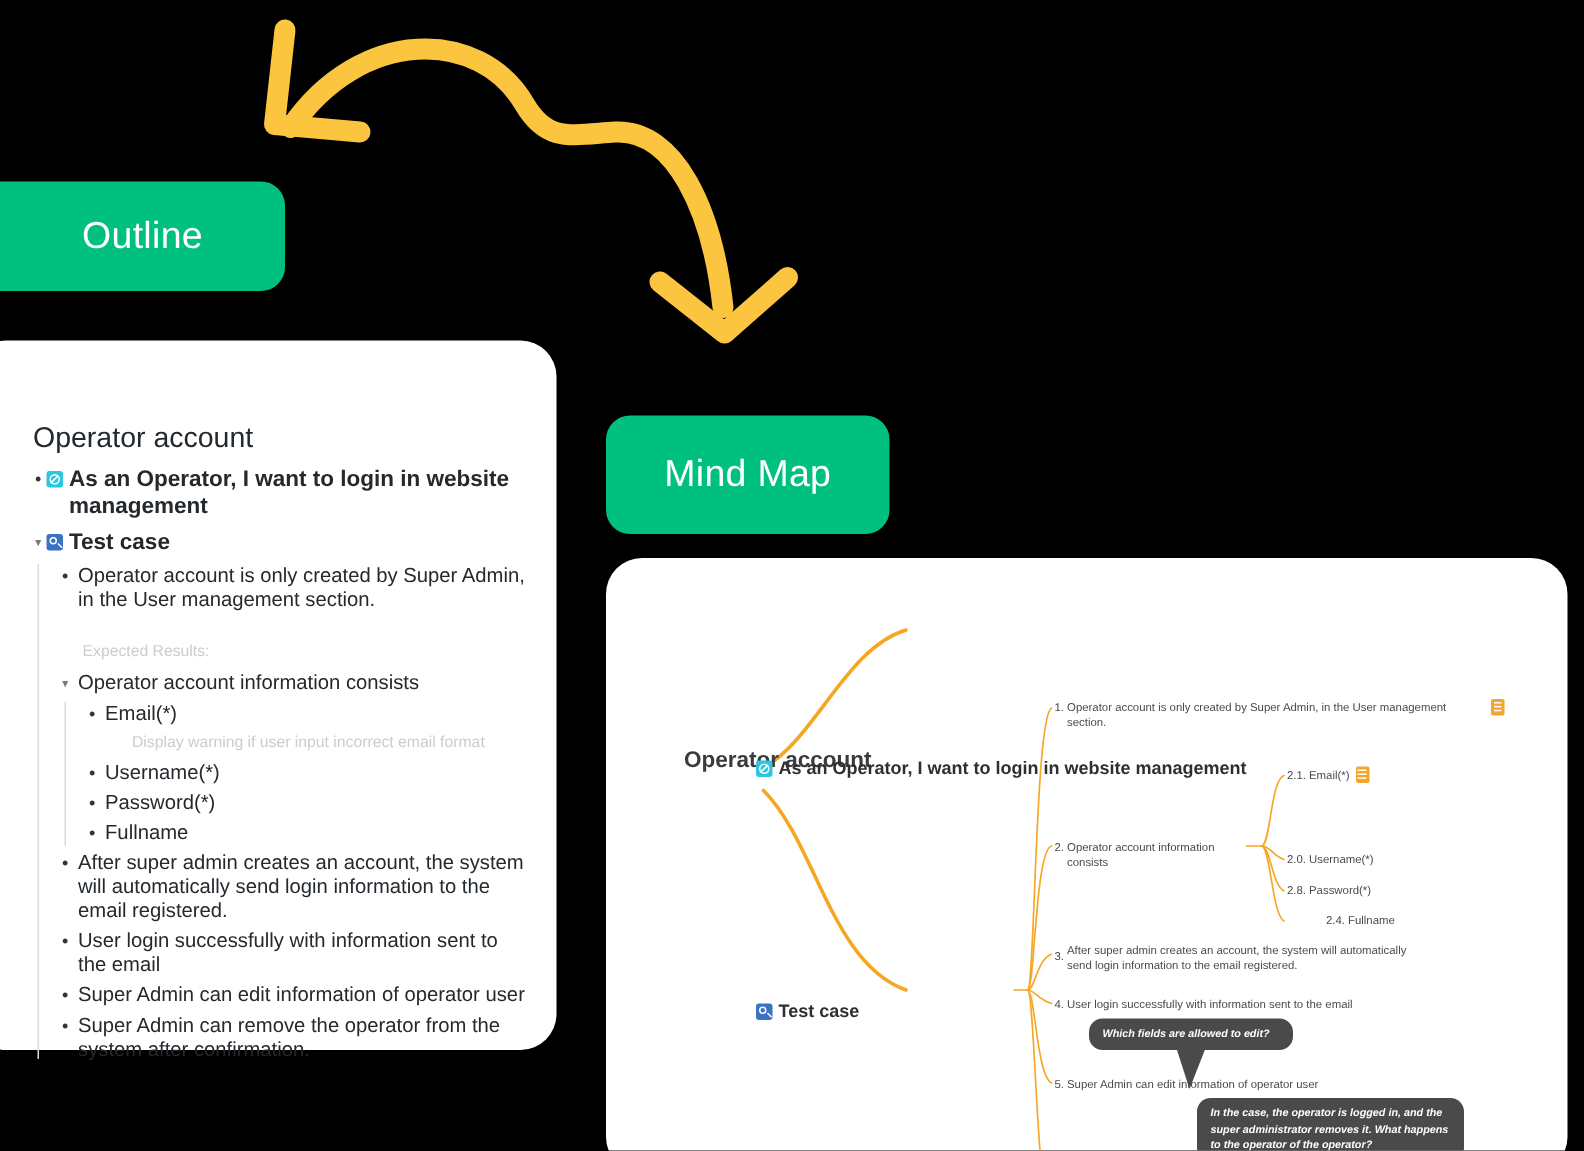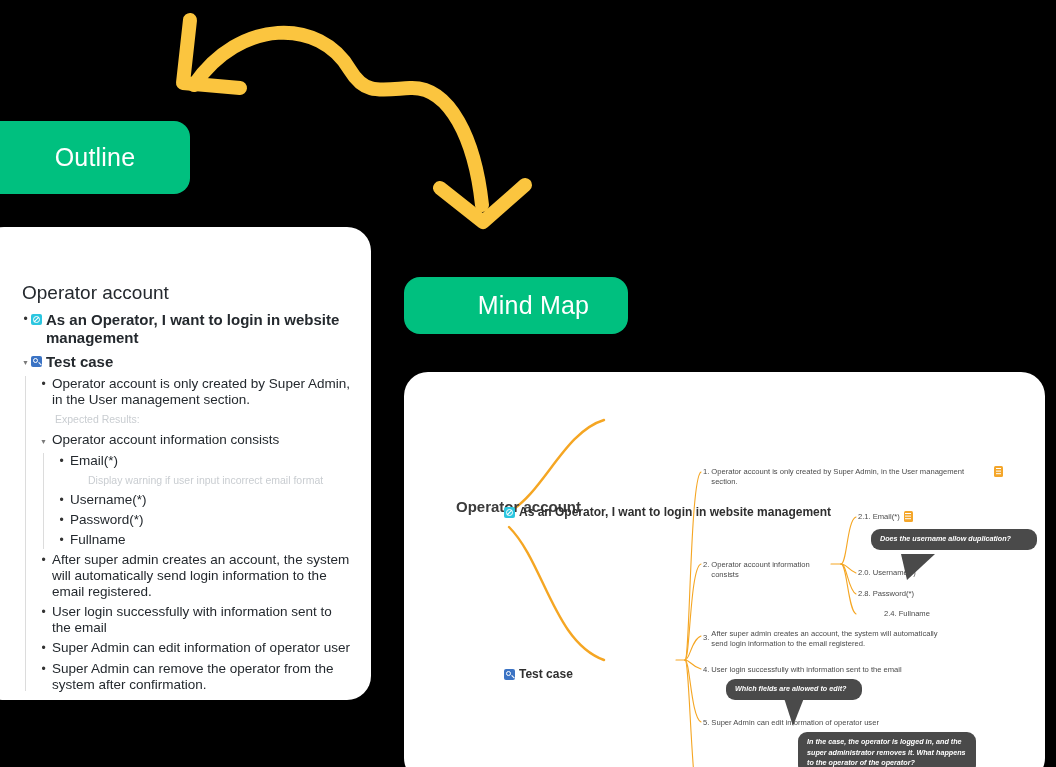--- a/index.html
+++ b/index.html
@@ -4,21 +4,21 @@
 <style>
   html,body{margin:0;padding:0;background:#000;}
   body{width:1056px;height:767px;position:relative;overflow:hidden;
        font-family:"Liberation Sans","DejaVu Sans",sans-serif;}
 
   
   .pill{position:absolute;background:#00C07F;border-radius:14px;
         display:flex;align-items:center;justify-content:center;
         color:#fff;font-weight:normal;letter-spacing:.2px;}
   #pill-outline{left:0px;top:121px;width:190px;height:73px;font-size:25px;border-radius:0 16px 16px 0;}
-  #pill-mindmap{left:404px;top:277px;width:189px;height:57px;font-size:25px;border-radius:16px;padding-left:35px;}
+  #pill-mindmap{left:404px;top:277px;width:189px;height:79px;font-size:25px;border-radius:16px;}
 
   
   #arrow-svg{position:absolute;left:150px;top:0px;width:420px;height:250px;}
 
   
   .panel{position:absolute;background:#fff;}
   #outline-panel{left:-20px;top:227px;width:391px;height:473px;border-radius:24px;}
   #mindmap-panel{left:404px;top:372px;width:641px;height:410px;border-radius:24px;}
 
   
@@ -101,21 +101,21 @@
     <div style="position:relative;margin-top:4px;">
       <div class="guide" style="left:5px;top:0;bottom:2px;"></div>
 
       <div style="padding-left:18px;">
 
         <div class="ol-row">
           <span class="dot">•</span>
           <span class="ol-text" style="padding-left:3px;">Operator account is only created by Super Admin, in the User management section.</span>
         </div>
 
-        <div style="padding-left:17px;margin:5px 0 4px 0;">
+        <div style="padding-left:17px;margin:20px 0 4px 0;">
           <div class="ol-note" style="margin-bottom:5px;">Expected Results:</div>
         </div>
 
         <div class="ol-row">
           <span class="tri">▼</span>
           <span class="ol-text" style="padding-left:3px;">Operator account information consists</span>
         </div>
 
         <div style="position:relative;margin:2px 0 2px 0;">
           <div class="guide" style="left:5px;top:0;bottom:0;"></div>
@@ -237,26 +237,20 @@
     </div>
     <div class="mm-node mm-leaf" style="left:454px;top:217px;">
       <span class="num">2.8.</span>
       <span>Password(*)</span>
     </div>
     <div class="mm-node mm-leaf" style="left:454px;top:237px;padding-left:26px;">
       <span class="num">2.4.</span>
       <span>Fullname</span>
     </div>
 
-    <div class="bubble" style="left:467px;top:157px;width:148px;">
-      <span>Does the username allow duplication?</span>
-      <svg class="tail" style="left:30px;top:25px;width:38px;height:26px;" viewBox="0 0 38 26">
-        <polygon points="0,0 34,0 6,26" fill="#4A4A4A"></polygon>
-      </svg>
-    </div>
 
     <div class="bubble" style="left:322px;top:307px;width:118px;">
       <span>Which fields are allowed to edit?</span>
       <svg class="tail" style="left:58px;top:19px;width:22px;height:28px;" viewBox="0 0 22 28">
         <polygon points="0,0 20,0 9,28" fill="#4A4A4A"></polygon>
       </svg>
     </div>
 
     <div class="bubble" style="left:394px;top:360px;width:160px;">
       <span>In the case, the operator is logged in, and the super administrator removes it. What happens to the operator of the operator?</span>

